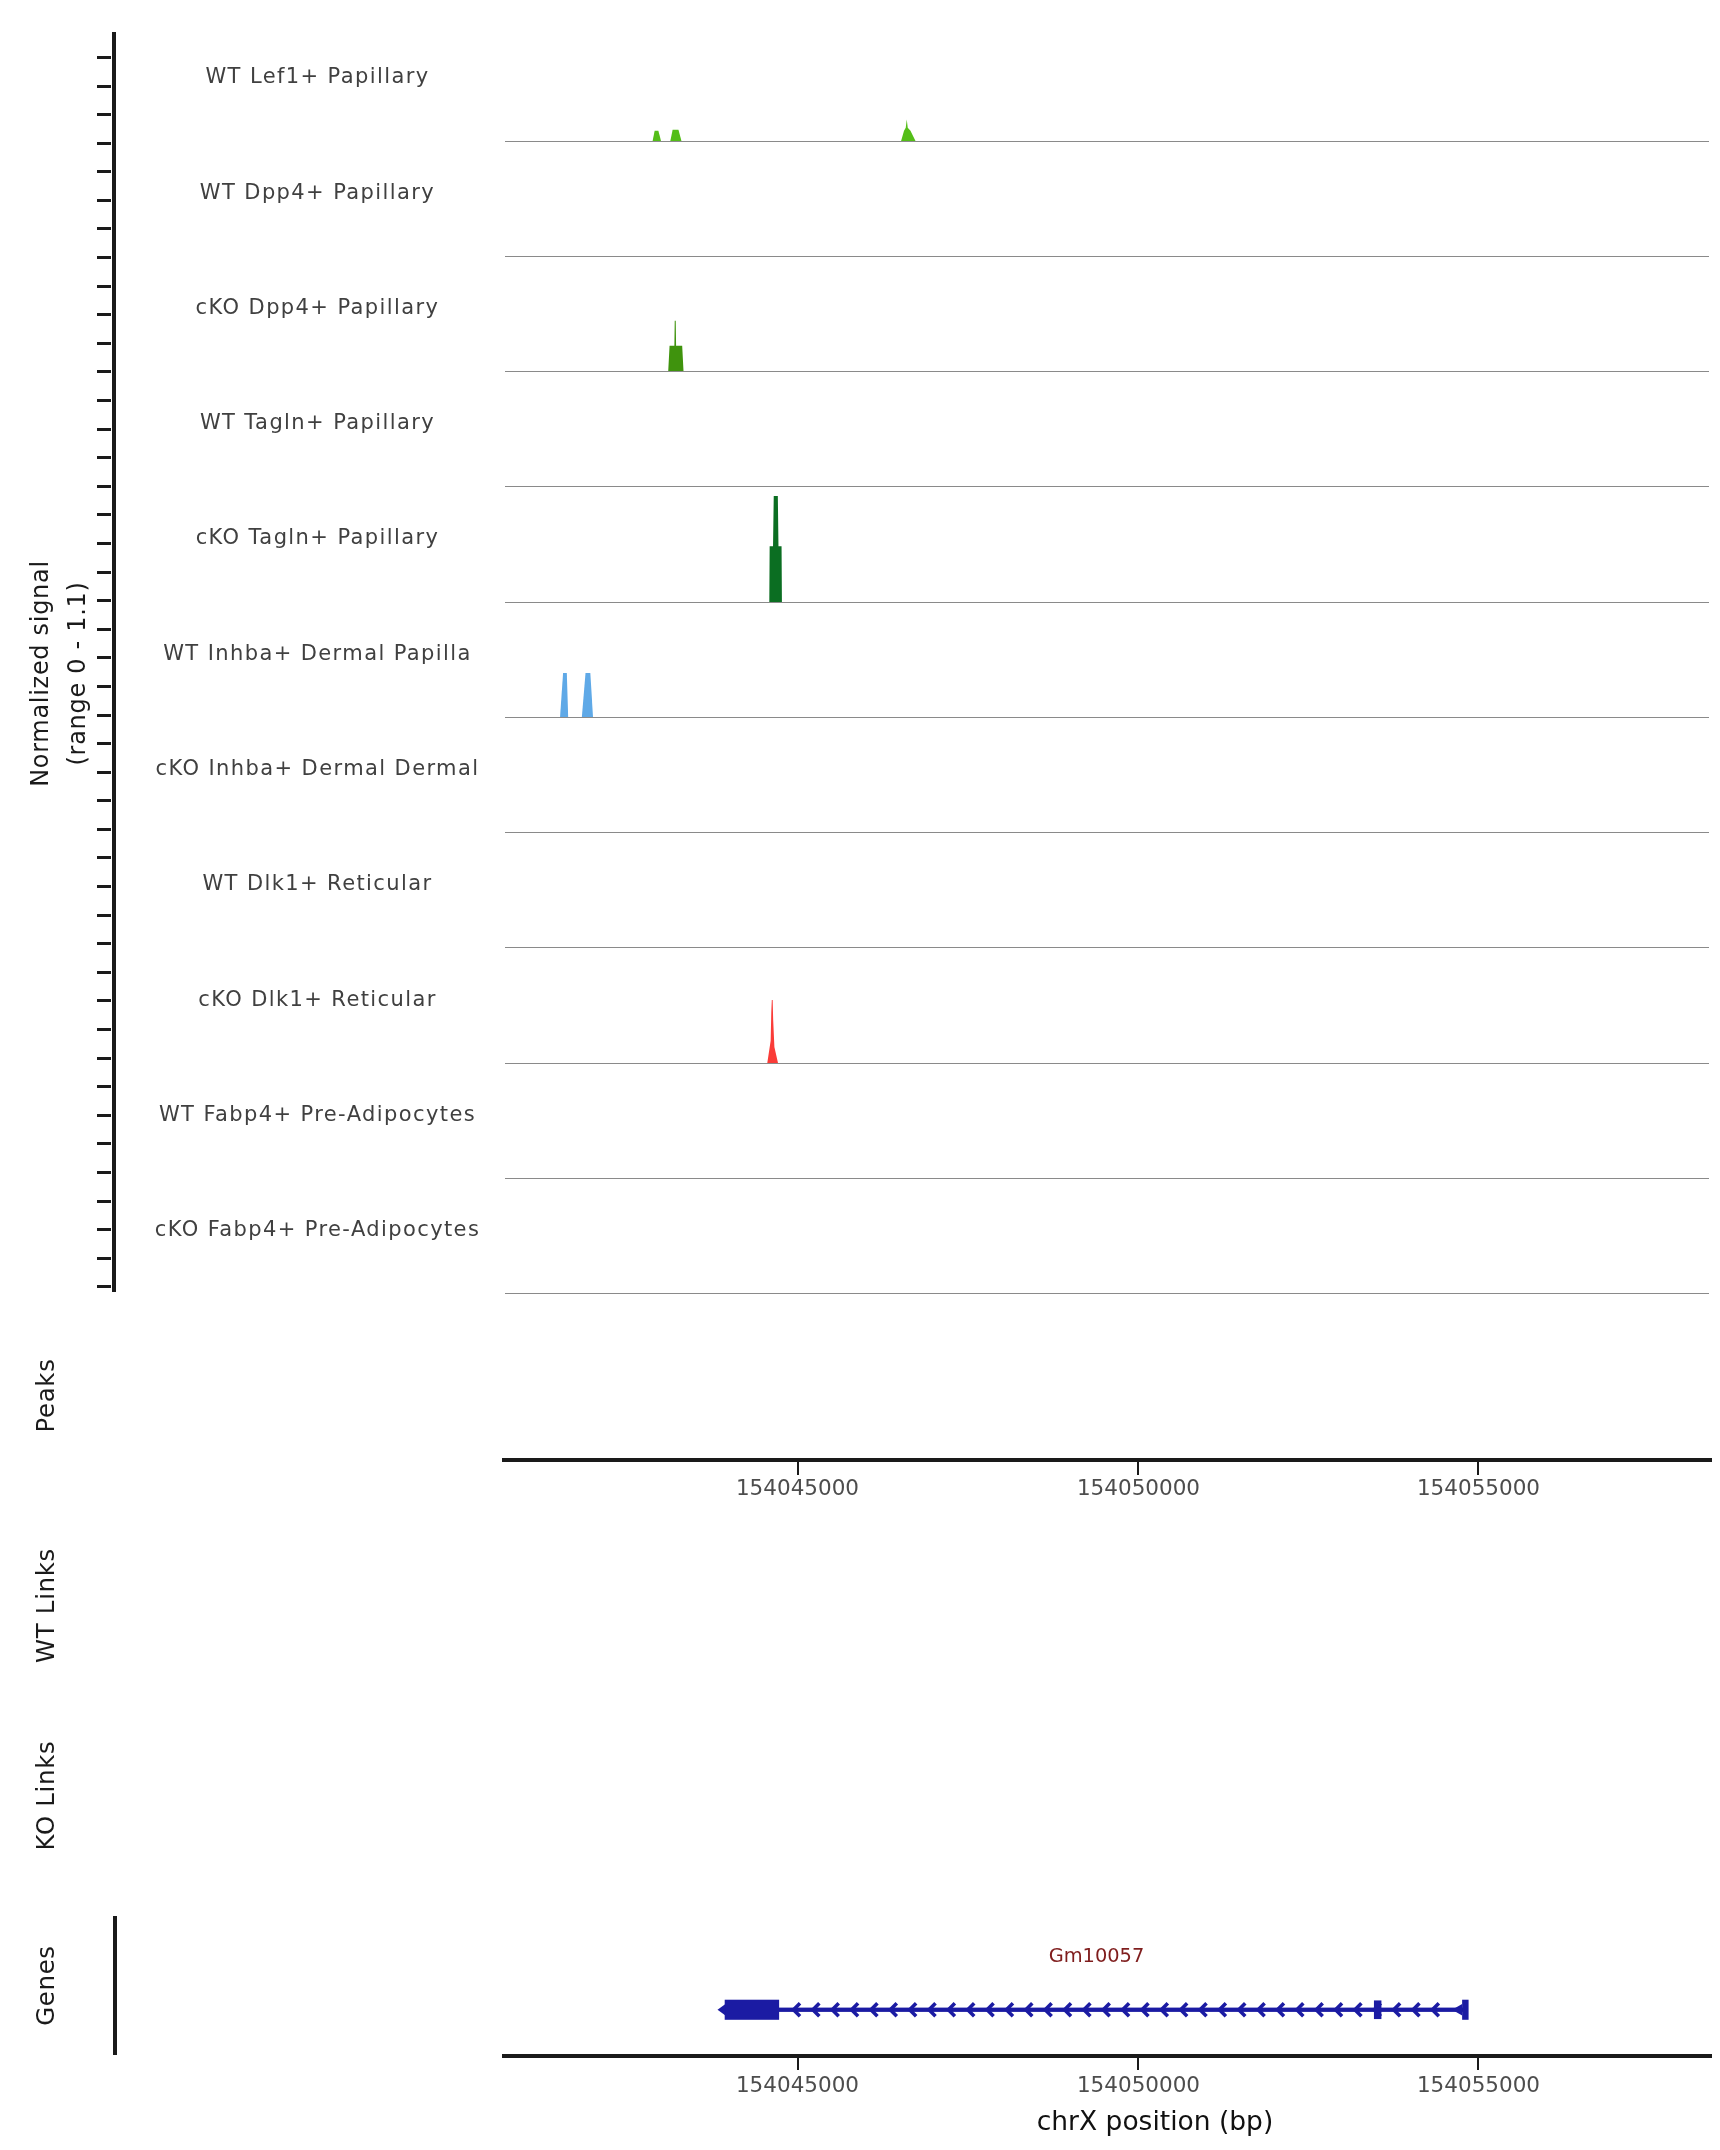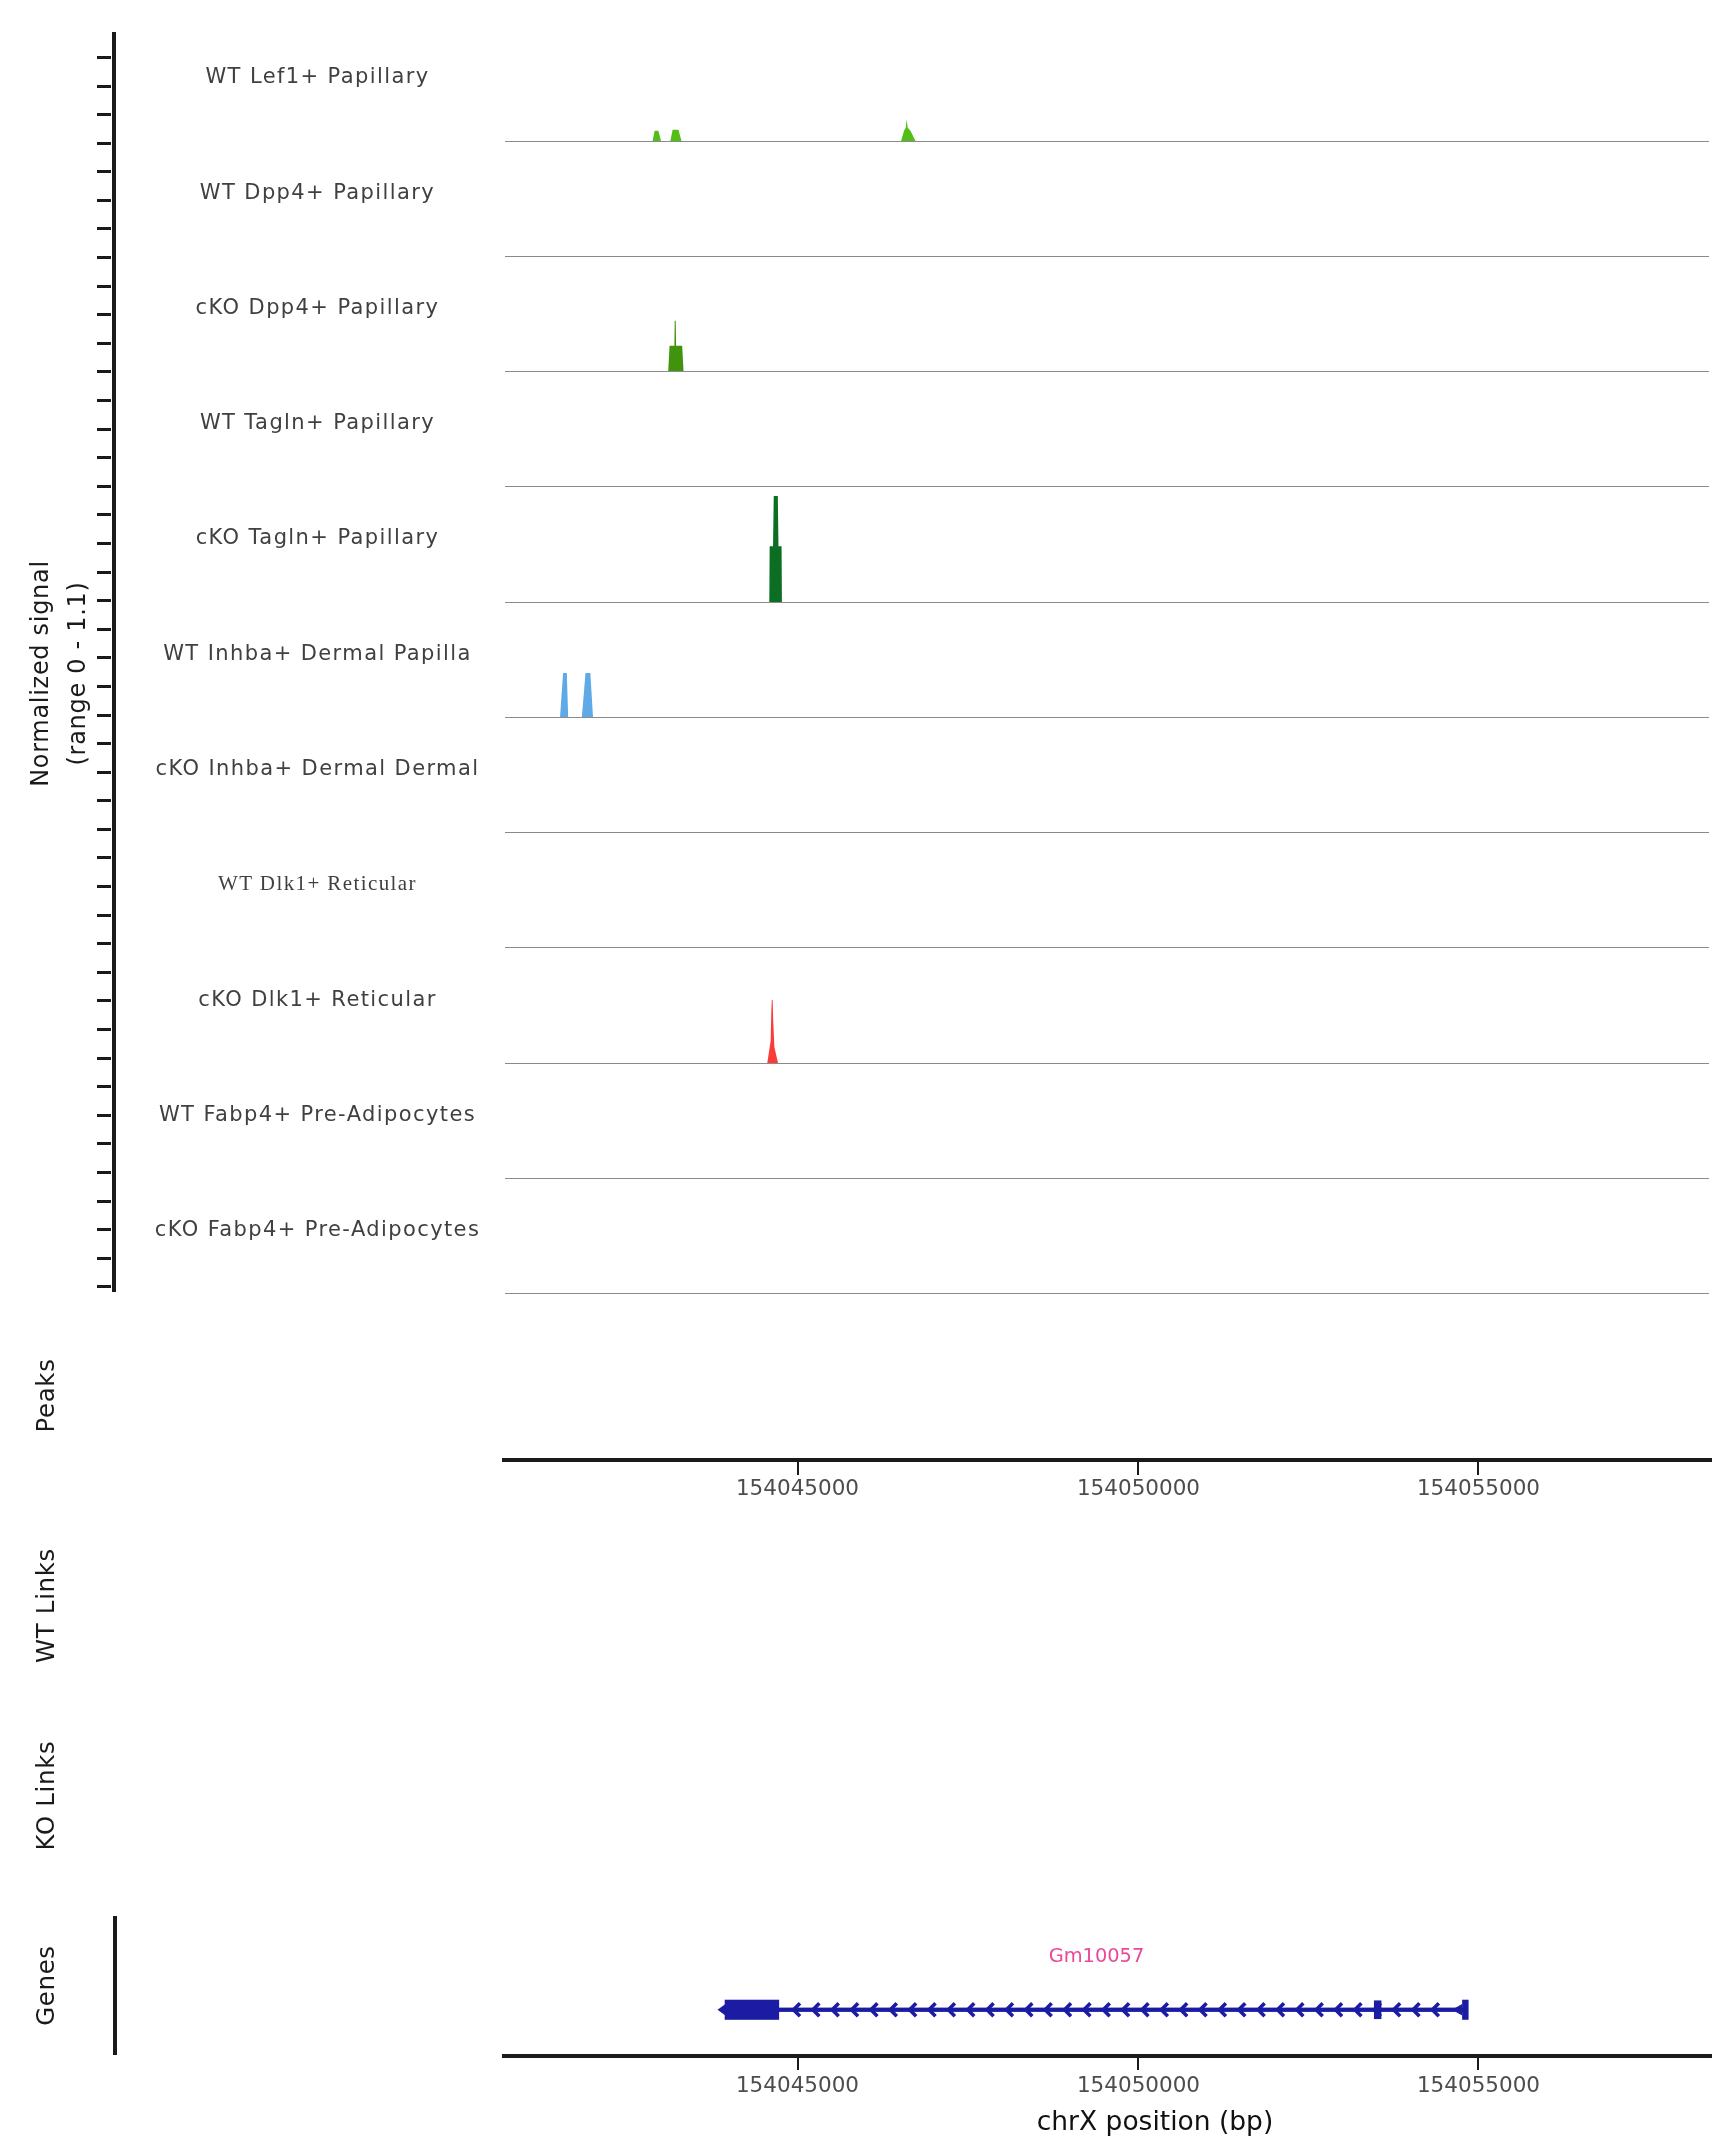--- a/index.html
+++ b/index.html
@@ -137,21 +137,21 @@
       <div class="track-label" style="left: 81px; top: 293px;">cKO Dpp4+ Papillary</div>
       <div class="baseline" style="left: 505px; top: 371px; width: 1204px;"></div>
       <div class="track-label" style="left: 81px; top: 408px;">WT Tagln+ Papillary</div>
       <div class="baseline" style="left: 505px; top: 486px; width: 1204px;"></div>
       <div class="track-label" style="left: 81px; top: 523px;">cKO Tagln+ Papillary</div>
       <div class="baseline" style="left: 505px; top: 602px; width: 1204px;"></div>
       <div class="track-label" style="left: 81px; top: 639px;">WT Inhba+ Dermal Papilla</div>
       <div class="baseline" style="left: 505px; top: 717px; width: 1204px;"></div>
       <div class="track-label" style="left: 81px; top: 754px;">cKO Inhba+ Dermal Dermal</div>
       <div class="baseline" style="left: 505px; top: 832px; width: 1204px;"></div>
-      <div class="track-label" style="left: 81px; top: 869px; font-family: Liberation Serif, serif;">WT Dlk1+ Reticular</div>
+      <div class="track-label" style="left: 81px; top: 869px;">WT Dlk1+ Reticular</div>
       <div class="baseline" style="left: 505px; top: 947px; width: 1204px;"></div>
       <div class="track-label" style="left: 81px; top: 985px;">cKO Dlk1+ Reticular</div>
       <div class="baseline" style="left: 505px; top: 1063px; width: 1204px;"></div>
       <div class="track-label" style="left: 81px; top: 1100px;">WT Fabp4+ Pre-Adipocytes</div>
       <div class="baseline" style="left: 505px; top: 1178px; width: 1204px;"></div>
       <div class="track-label" style="left: 81px; top: 1215px;">cKO Fabp4+ Pre-Adipocytes</div>
       <div class="baseline" style="left: 505px; top: 1293px; width: 1204px;"></div>
       <div class="axis-line" style="left: 502px; top: 1458px; width: 1210px;"></div>
       <div class="axis-tick" style="left: 797px; top: 1462px;"></div>
       <div class="tick-label" style="left: 690px; top: 1475px;">154045000</div>
@@ -160,18 +160,18 @@
       <div class="axis-tick" style="left: 1477px; top: 1462px;"></div>
       <div class="tick-label" style="left: 1371px; top: 1475px;">154055000</div>
       <div class="axis-line" style="left: 502px; top: 2054px; width: 1210px;"></div>
       <div class="axis-tick" style="left: 797px; top: 2057px;"></div>
       <div class="tick-label" style="left: 690px; top: 2072px;">154045000</div>
       <div class="axis-tick" style="left: 1137px; top: 2057px;"></div>
       <div class="tick-label" style="left: 1031px; top: 2072px;">154050000</div>
       <div class="axis-tick" style="left: 1477px; top: 2057px;"></div>
       <div class="tick-label" style="left: 1371px; top: 2072px;">154055000</div>
       <div class="spine" style="left: 113px; top: 1916px; width: 3.6px; height: 139px;"></div>
-      <div id="gene-label" style="position: absolute; left: 953px; top: 1944px; width: 287px; text-align: center; font-size: 19.4px; color: #ec4899;">Gm10057</div>
+      <div id="gene-label" style="position: absolute; left: 953px; top: 1944px; width: 287px; text-align: center; font-size: 19.4px; color: #7f1d1d;">Gm10057</div>
     </div>
 
   <div id="xlabel">chrX position (bp)</div>
 </div>
 
 
 </body></html>

